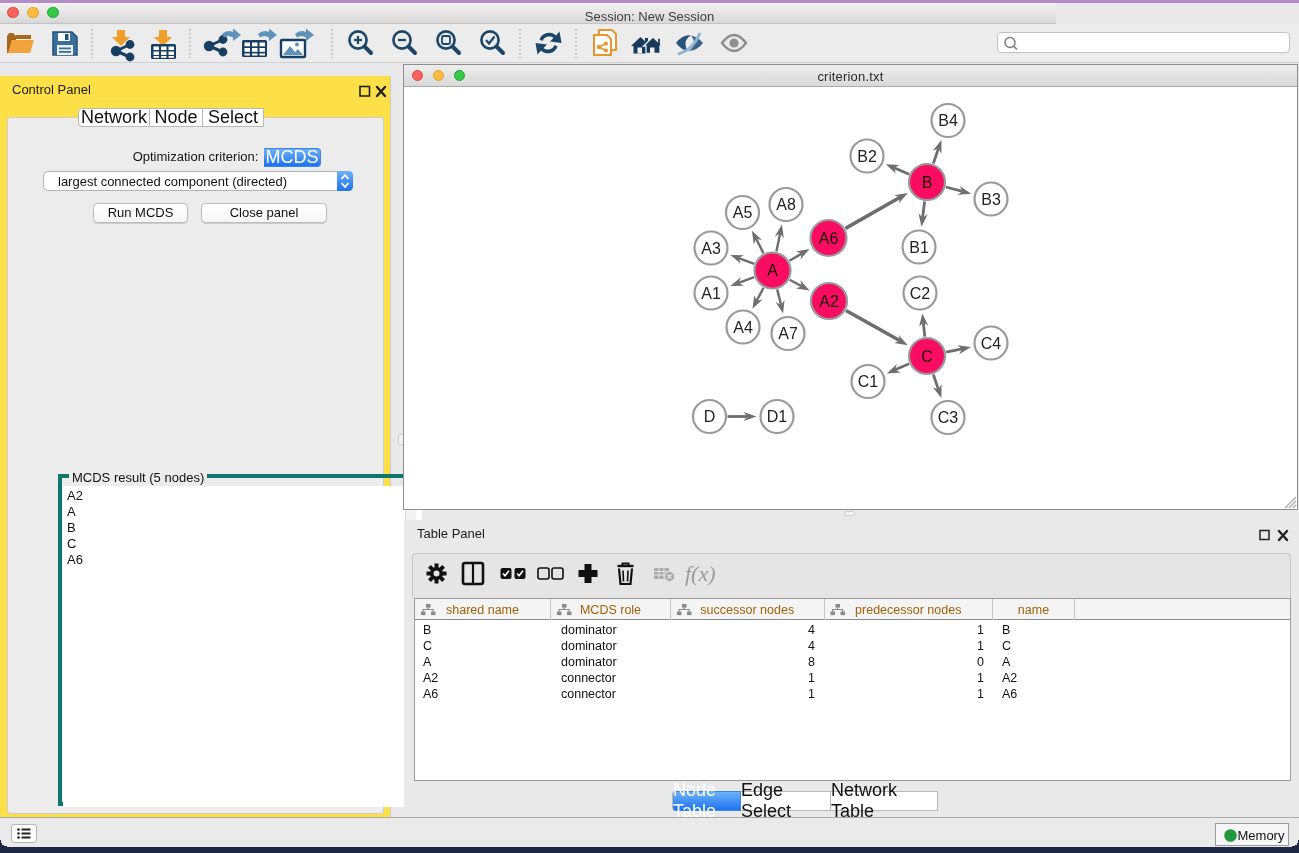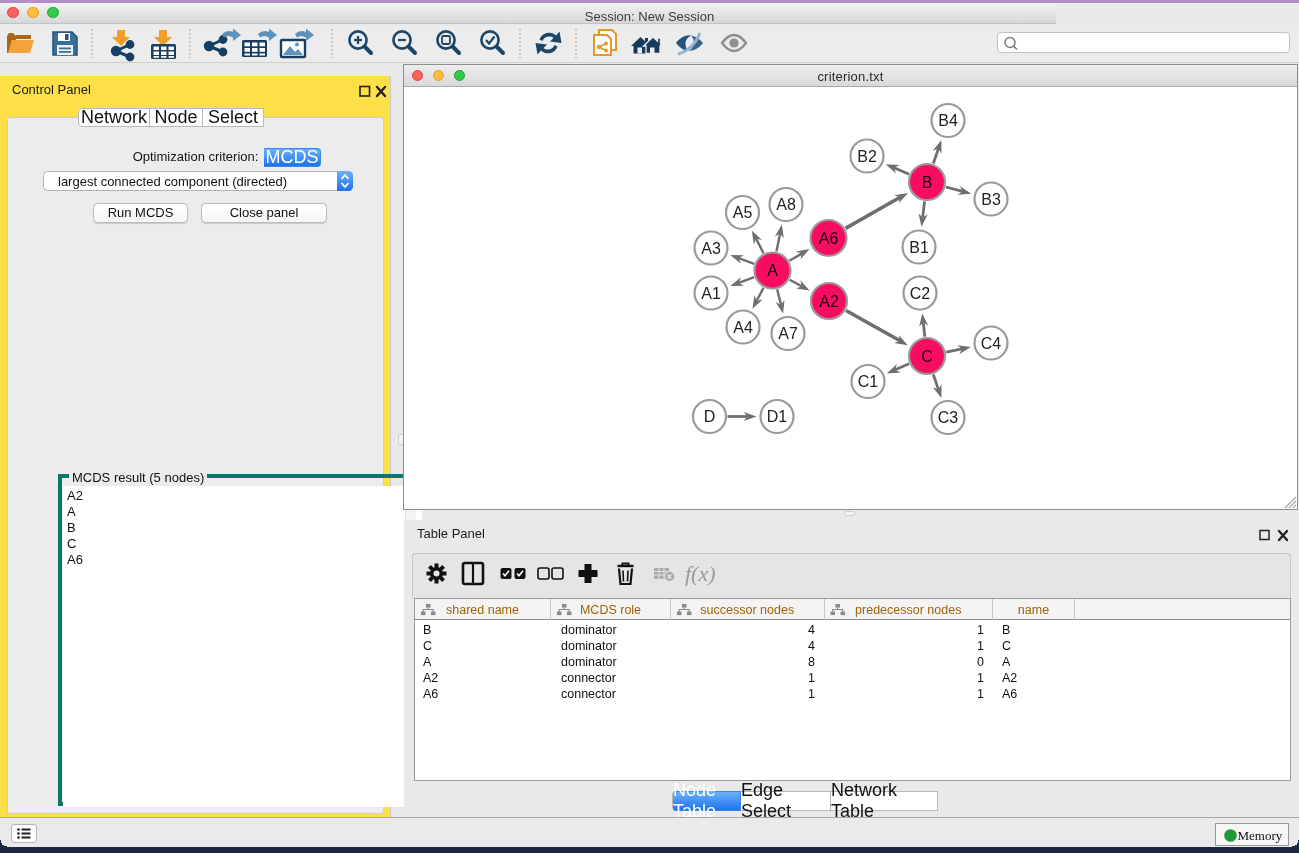--- a/index.html
+++ b/index.html
@@ -488,18 +488,18 @@
     <rect x="9.5" y="3.5" width="9" height="2"></rect>
           <rect x="9.5" y="7.5" width="9" height="2"></rect>
           <rect x="9.5" y="11.5" width="9" height="2"></rect>
    </g>
   </svg>
  </div>
  <div id="membox">
   <svg width="13" height="13" viewBox="0 0 13 13" style="position:absolute;left:8px;top:5px">
         <circle cx="6.5" cy="6.5" r="6.3" fill="#1f9939"></circle>
       </svg>
-  <span style="position:absolute;left:22px;top:3.5px;font-family:Liberation Serif, serif;">Memory</span>
+  <span style="position:absolute;left:22px;top:3.5px;">Memory</span>
  </div>
 </div>
 <div id="bottomstrip" class="abs"></div>
 <div class="abs" style="left:0;top:840px;width:7px;height:7px;background:radial-gradient(circle at 7px 0px, #eaeaea 6.5px, #1d2743 6.5px);"></div>
 <div class="abs" style="left:1292px;top:840px;width:7px;height:7px;background:radial-gradient(circle at 0px 0px, #eaeaea 6.5px, #1d2743 6.5px);"></div>
 
 </body></html>

